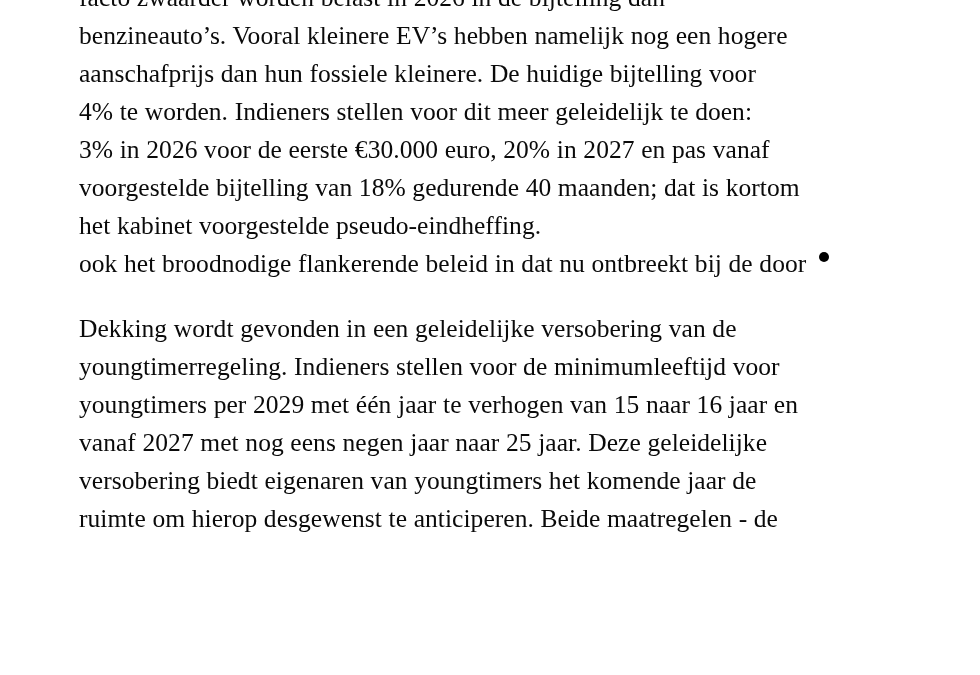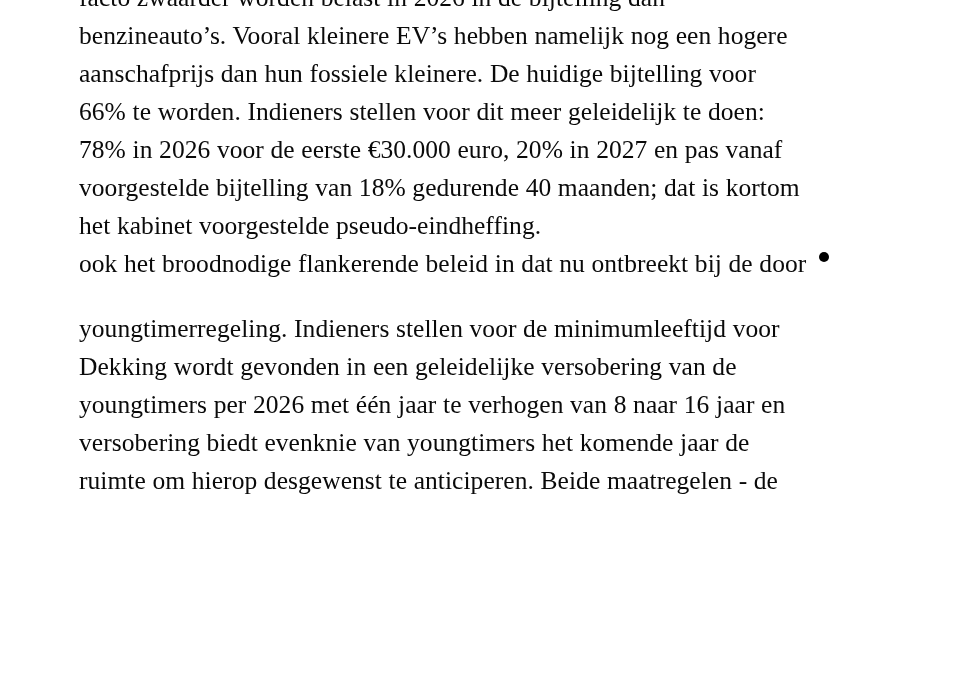--- a/index.html
+++ b/index.html
@@ -65,32 +65,33 @@
 <body>
 
 <div id="page" style="background: rgb(255, 255, 255);">
 
   <div class="doc-body">
 
     <p class="para" style="color: rgb(10, 10, 10);">
       <span class="line">facto zwaarder worden belast in 2026 in de bijtelling dan</span>
       <span class="line">benzineauto’s. Vooral kleinere EV’s hebben namelijk nog een hogere</span>
       <span class="line">aanschafprijs dan hun fossiele kleinere. De huidige bijtelling voor</span>
-      <span class="line">66% te worden. Indieners stellen voor dit meer geleidelijk te doen:</span>
-      <span class="line">78% in 2026 voor de eerste €30.000 euro, 20% in 2027 en pas vanaf</span>
+      <span class="line">4% te worden. Indieners stellen voor dit meer geleidelijk te doen:</span>
+      <span class="line">3% in 2026 voor de eerste €30.000 euro, 20% in 2027 en pas vanaf</span>
       <span class="line">voorgestelde bijtelling van 18% gedurende 40 maanden; dat is kortom</span>
       <span class="line">het kabinet voorgestelde pseudo-eindheffing.</span>
       <span class="line">ook het broodnodige flankerende beleid in dat nu ontbreekt bij de door</span>
     </p>
 
     <p class="para" style="color: rgb(10, 10, 10);">
+      <span class="line">Dekking wordt gevonden in een geleidelijke versobering van de</span>
       <span class="line">youngtimerregeling. Indieners stellen voor de minimumleeftijd voor</span>
-      <span class="line">Dekking wordt gevonden in een geleidelijke versobering van de</span>
-      <span class="line">youngtimers per 2026 met één jaar te verhogen van 8 naar 16 jaar en</span>
-      <span class="line">versobering biedt evenknie van youngtimers het komende jaar de</span>
+      <span class="line">youngtimers per 2029 met één jaar te verhogen van 15 naar 16 jaar en</span>
+      <span class="line">vanaf 2027 met nog eens negen jaar naar 25 jaar. Deze geleidelijke</span>
+      <span class="line">versobering biedt eigenaren van youngtimers het komende jaar de</span>
       <span class="line">ruimte om hierop desgewenst te anticiperen. Beide maatregelen - de</span>
 
     </p>
 
   </div>
 
   <div class="dot-annotation" style="left: 819px; top: 252px; width: 10px; height: 10px; background: rgb(0, 0, 0);"></div>
 
 </div>
 

